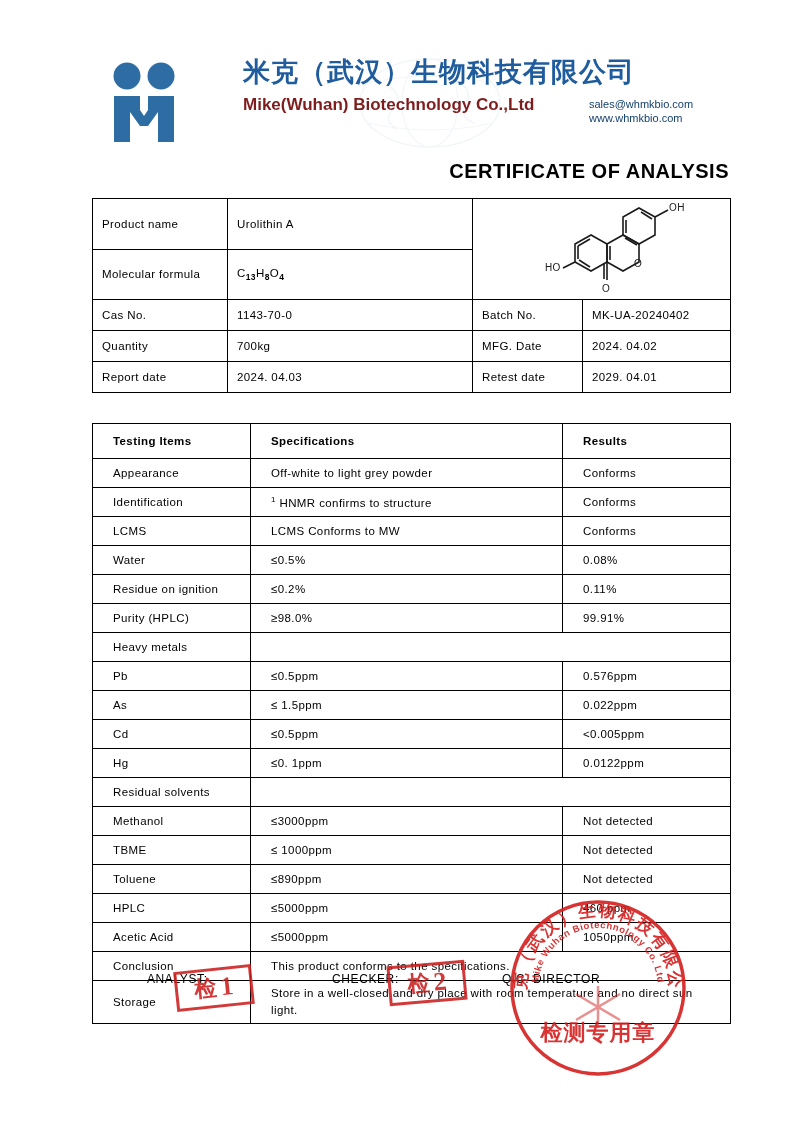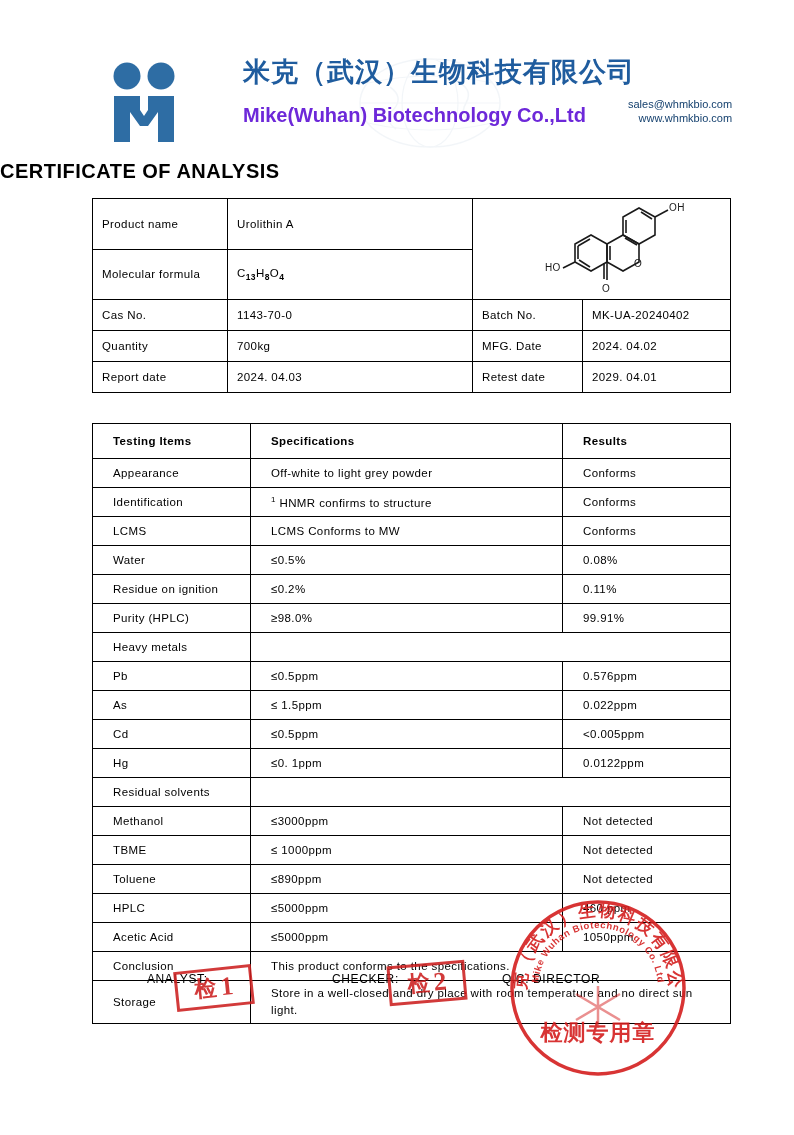--- a/index.html
+++ b/index.html
@@ -34,50 +34,49 @@
     font-family: "DejaVu Sans", sans-serif;
     font-size: 27px;
     font-weight: bold;
     letter-spacing: 1px;
     color: #1f5c9e;
     line-height: 34px;
     white-space: nowrap;
   }
   .en-name {
     font-family: "Liberation Sans", sans-serif;
-    font-size: 20px;
-    font-weight: bold;
-    color: #6d28d9;
+    font-size: 17px;
+    font-weight: bold;
+    color: #7f1d1d;
     line-height: 28px;
-    margin-top: 12px;
+    margin-top: 2px;
     white-space: nowrap;
   }
   .contact {
     position: absolute;
-    left: 523px; top: 42px;
+    left: 484px; top: 42px;
     color: #14406e;
     font-size: 11px;
     line-height: 14px;
     white-space: nowrap;
-    text-align: right;
   }
   .globe {
     position: absolute;
     left: 175px; top: 2px;
     width: 300px; height: 92px;
     opacity: 0.10;
     pointer-events: none;
   }
 
   
   .doc-title {
     position: absolute;
     left: 0; top: 160px;
     width: 729px;
-    text-align: left;
+    text-align: right;
     font-size: 20px;
     font-weight: bold;
     letter-spacing: 0.5px;
   }
 
   
   .tbl {
     position: absolute;
     border-collapse: collapse;
     table-layout: fixed;

